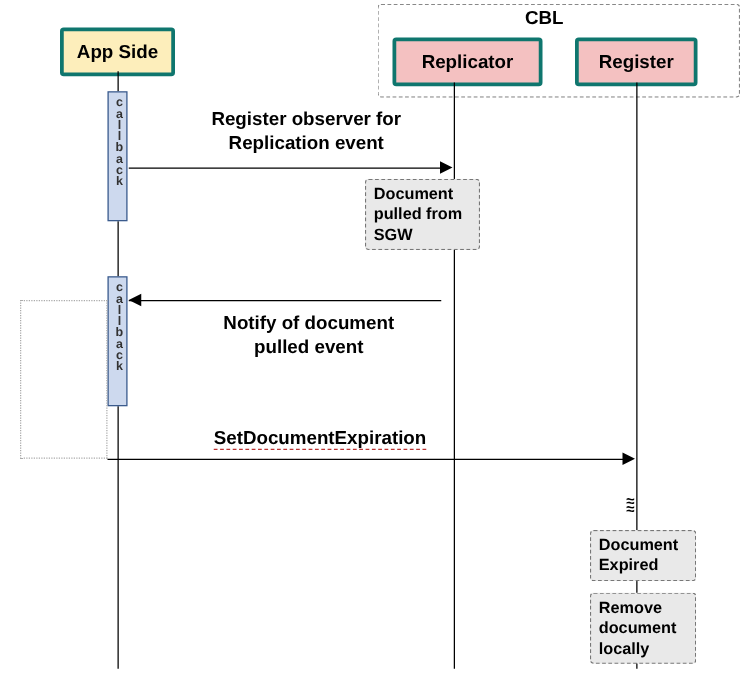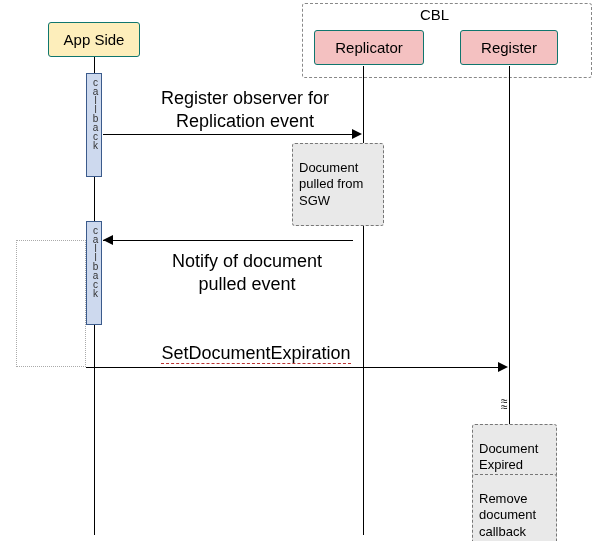--- a/index.html
+++ b/index.html
@@ -1,29 +1,29 @@
 <!DOCTYPE html>
 <html><head>
 <meta charset="utf-8">
 <style>
-  * { box-sizing: border-box; }
+  * { box-sizing: border-box; font-weight: bold; }
   body {
     margin: 0;
     font-family: Arial, Helvetica, sans-serif;
     font-size: 14px;
     color: #000;
     background: #fff;
     width: 600px;
     height: 541px;
     position: relative;
     overflow: hidden;
   }
   .participant {
     position: absolute;
-    border: 1px solid #0f766e;
+    border: 3px solid #0f766e;
     text-align: center;
     padding: 8px 4px;
     font-size: 15px;
     border-radius: 3px;
   }
   .app-side { background: #fdeebb; }
   .replicator, .database { background: #f4c1c1; }
   .cbl-box {
     position: absolute;
     border: 1px dashed #888;
@@ -53,27 +53,27 @@
     line-height: 16px;
     color: #333;
     display: inline-block;
     padding-top: 3px;
   }
   .note {
     position: absolute;
     border: 1px dashed #777;
     background: #e9e9e9;
     font-size: 13px;
-    padding: 16px 6px;
+    padding: 3px 6px;
     border-radius: 3px;
     line-height: 1.25;
   }
   .msg-label {
     position: absolute;
-    font-size: 18px;
+    font-size: 15px;
     text-align: center;
     line-height: 1.25;
   }
   .arrow-line {
     position: absolute;
     height: 0;
     border-top: 1.5px solid #000;
   }
   .arrow-head-r {
     position: absolute;
@@ -100,21 +100,21 @@
     line-height: 6px;
   }
 </style>
 </head>
 <body>
 
 <div class="cbl-box" style="left:302px; top:3px; width:290px; height:75px;"></div>
 <div class="cbl-label" style="left:420px; top:6px;">CBL</div>
 
 <div class="participant app-side" style="left:48px; top:22px; width:92px;">App Side</div>
-<div class="participant replicator" style="left:314px; top:30px; width:110px;">Replicator</div>
+<div class="participant replicator" style="left:314px; top:30px; width:120px;">Replicator</div>
 <div class="participant database" style="left:460px; top:30px; width:98px;">Register</div>
 
 <div class="lifeline" style="left:94px; top:57px; height:478px;"></div>
 <div class="lifeline" style="left:363px; top:66px; height:469px;"></div>
 <div class="lifeline" style="left:509px; top:66px; height:469px;"></div>
 
 <div class="activation" style="left:86px; top:73px; height:104px;">
   <span class="vtext">callback</span>
 </div>
 
@@ -144,13 +144,13 @@
 <div class="arrow-line" style="left:86px; top:367px; width:413px;"></div>
 <div class="arrow-head-r" style="left:498px; top:362px;"></div>
 
 <div class="break-mark" style="left:501px; top:398px;">≈<br>≈</div>
 
 <div class="note" style="left:472px; top:424px; width:85px; white-space:pre-line;">Document
 Expired</div>
 
 <div class="note" style="left:472px; top:474px; width:85px; white-space:pre-line;">Remove
 document
-callback</div>
+locally</div>
 
 </body></html>

